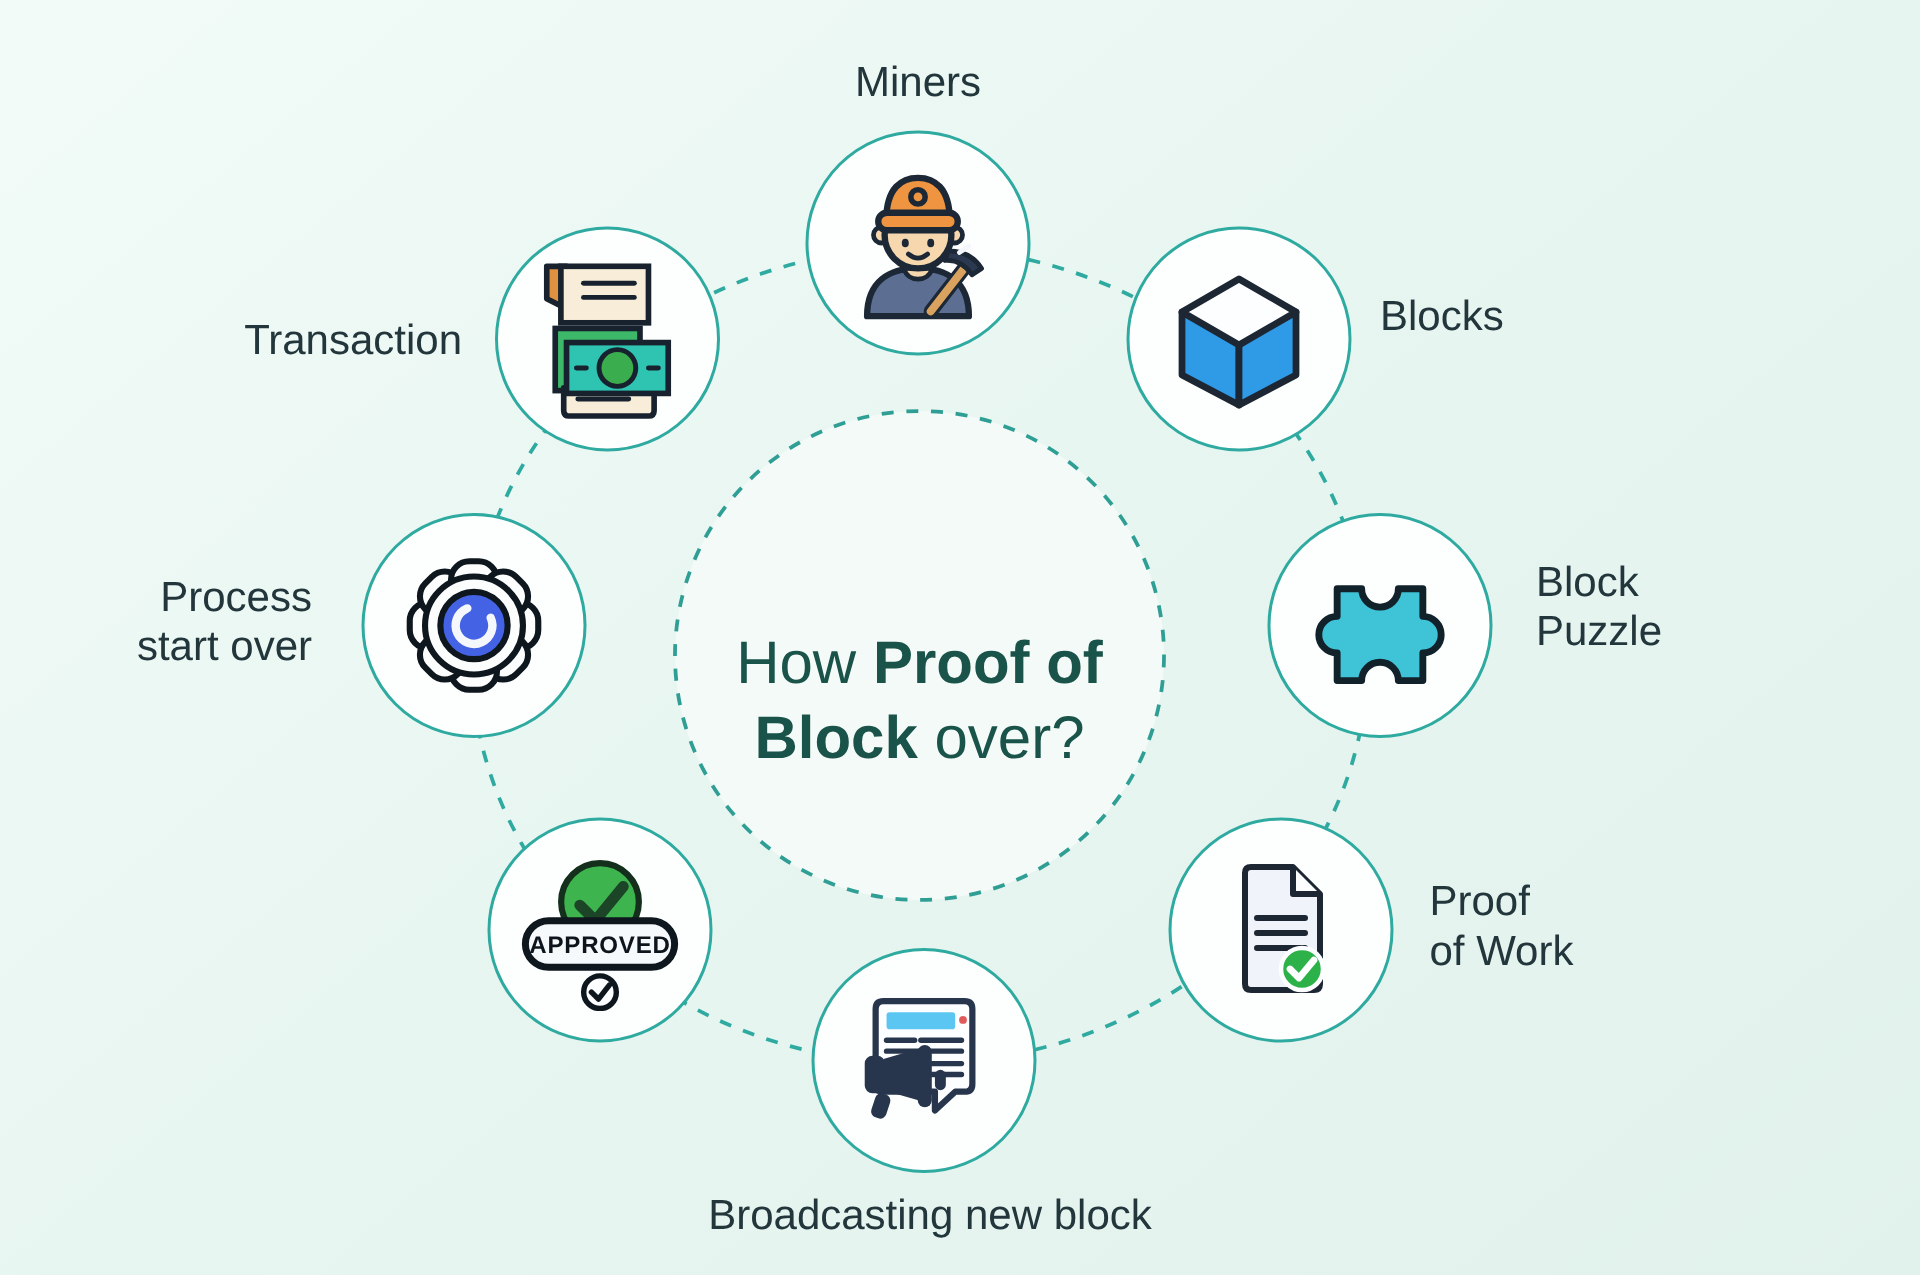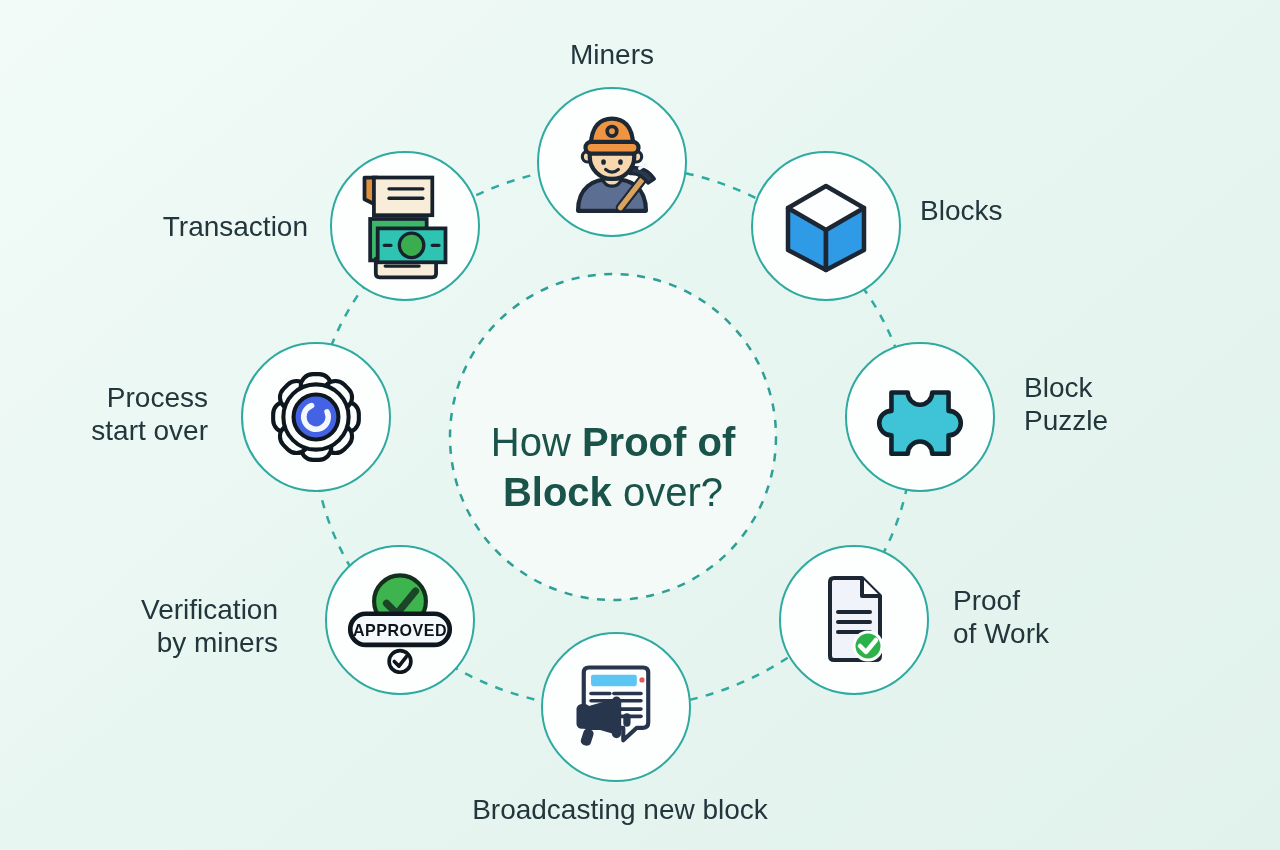--- a/index.html
+++ b/index.html
@@ -119,22 +119,20 @@
   <div class="node" style="left:325px;top:545px;">
     <svg width="114" height="108" viewBox="0 0 110 104">
       <circle cx="55" cy="34" r="25" fill="#3db44e" stroke="#14301c" stroke-width="4"></circle>
       <path d="M42,36 L52,46 L70,24" fill="none" stroke="#1c4527" stroke-width="7" stroke-linecap="round" stroke-linejoin="round"></path>
       <rect x="7" y="46" width="96" height="30" rx="15" fill="#f6f9fc" stroke="#0e161e" stroke-width="4.5"></rect>
       <text x="55" y="67" text-anchor="middle" font-family="Liberation Sans, sans-serif" font-size="15.5" font-weight="bold" letter-spacing="0.5" fill="#0d141c">APPROVED</text>
       <circle cx="55" cy="92" r="10.5" fill="#fdfeff" stroke="#0e161e" stroke-width="3.5"></circle>
       <path d="M49.5,92 L54,96.5 L61,87.5" fill="none" stroke="#0e161e" stroke-width="3.5" stroke-linecap="round" stroke-linejoin="round"></path>
     </svg>
   </div>
-  <div class="label align-r" style="left:58px;top:593px;width:220px;">Verification
-by miners</div>
 
   <div class="node" style="left:241px;top:342px;">
     <svg width="102" height="102" viewBox="0 0 100 100">
       <g fill="#fcfdfd" stroke="#0e161e" stroke-width="4">
         <rect x="8" y="35" width="84" height="30" rx="12"></rect>
         <rect x="8" y="35" width="84" height="30" rx="12" transform="rotate(45 50 50)"></rect>
         <rect x="8" y="35" width="84" height="30" rx="12" transform="rotate(90 50 50)"></rect>
         <rect x="8" y="35" width="84" height="30" rx="12" transform="rotate(135 50 50)"></rect>
       </g>
       <circle cx="50" cy="50" r="32" fill="#fcfdfd" stroke="#0e161e" stroke-width="4"></circle>

